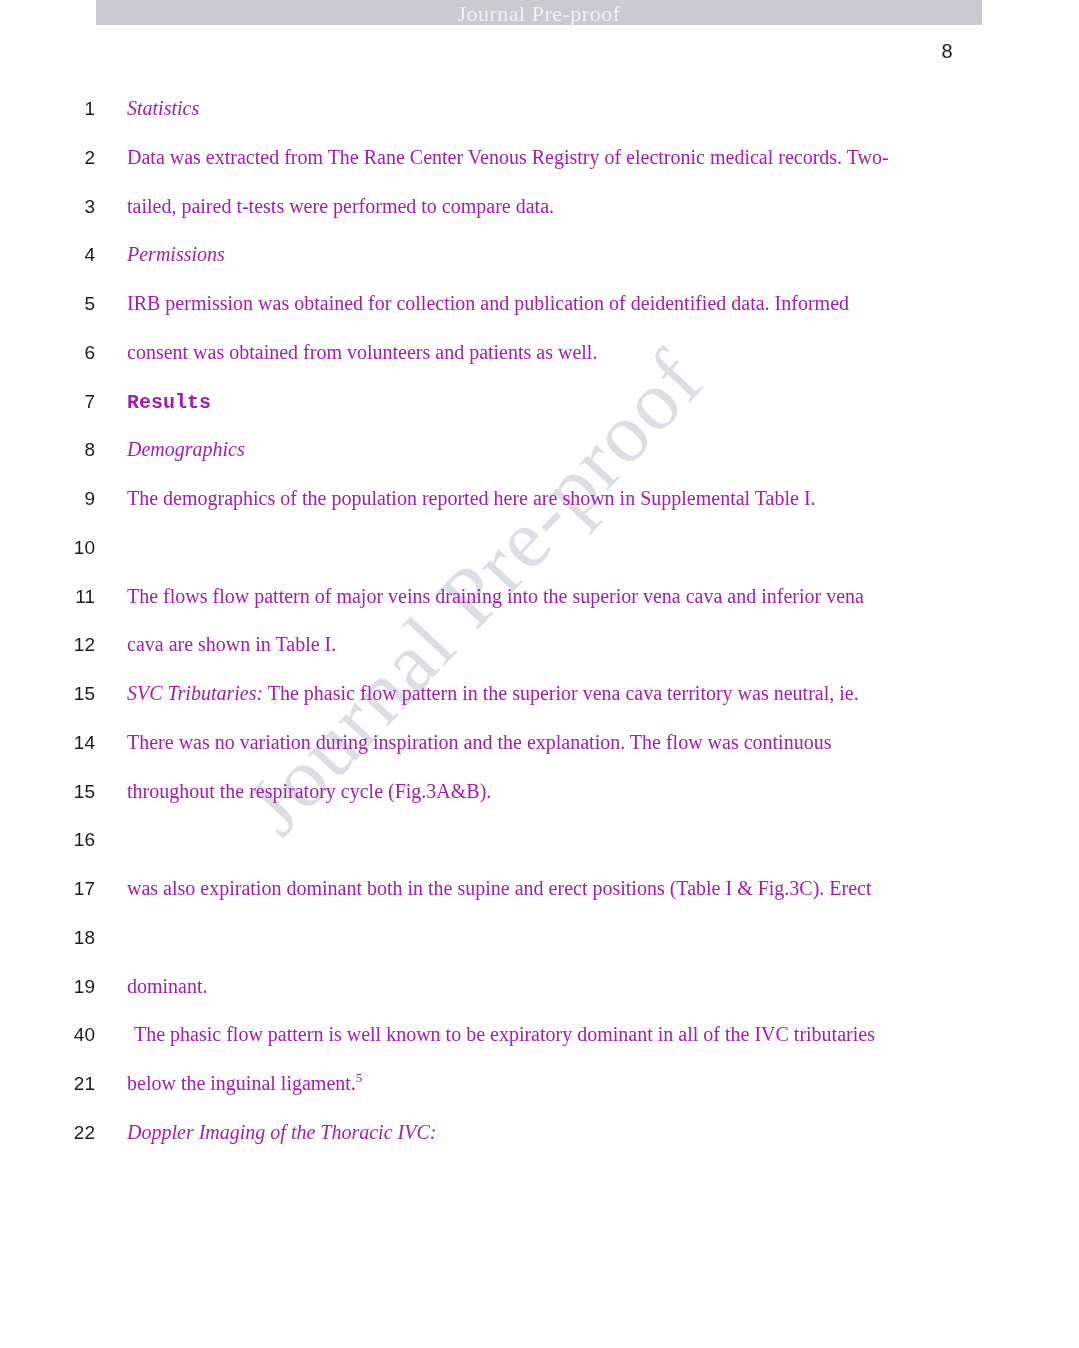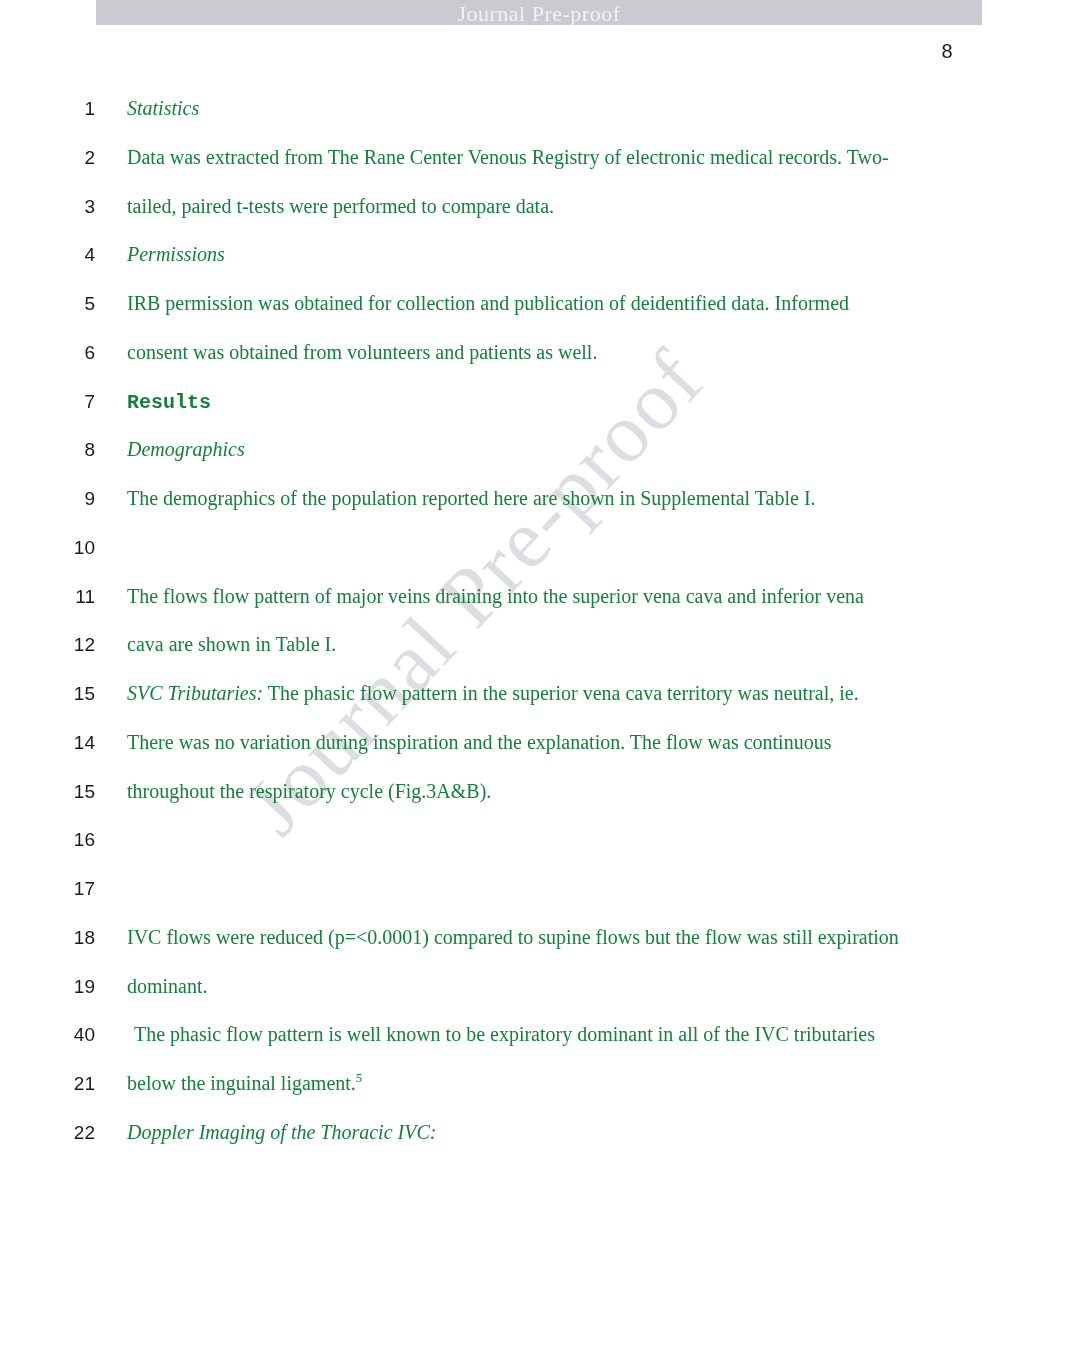--- a/index.html
+++ b/index.html
@@ -79,21 +79,21 @@
     width: 95px;
     text-align: right;
     font-family: "Liberation Sans", sans-serif;
     font-size: 19px;
     color: #1b1b1b;
     padding-top: 1px;
   }
   .text {
     margin-left: 32px;
     font-size: 20px;
-    color: #15803d;
+    color: #a21caf;
     white-space: nowrap;
   }
   .text.indent {
     padding-left: 7px;
   }
   .seg-italic { font-style: italic; }
   .seg-bold { font-weight: bold; font-family: Liberation Mono, monospace; }
   .seg-sup {
     font-size: 13px;
     vertical-align: super;
@@ -169,24 +169,24 @@
     </div>
     <div class="line">
       <span class="num">15</span>
       <span class="text"><span class="">throughout the respiratory cycle (Fig.3A&amp;B).</span></span>
     </div>
     <div class="line">
       <span class="num">16</span>
     </div>
     <div class="line">
       <span class="num">17</span>
+      <span class="text"><span class="">was also expiration dominant both in the supine and erect positions (Table I &amp; Fig.3C). Erect</span></span>
     </div>
     <div class="line">
       <span class="num">18</span>
-      <span class="text"><span class="">IVC flows were reduced (p=&lt;0.0001) compared to supine flows but the flow was still expiration</span></span>
     </div>
     <div class="line">
       <span class="num">19</span>
       <span class="text"><span class="">dominant.</span></span>
     </div>
     <div class="line">
       <span class="num">40</span>
       <span class="text indent"><span class="">The phasic flow pattern is well known to be expiratory dominant in all of the IVC tributaries</span></span>
     </div>
     <div class="line">

